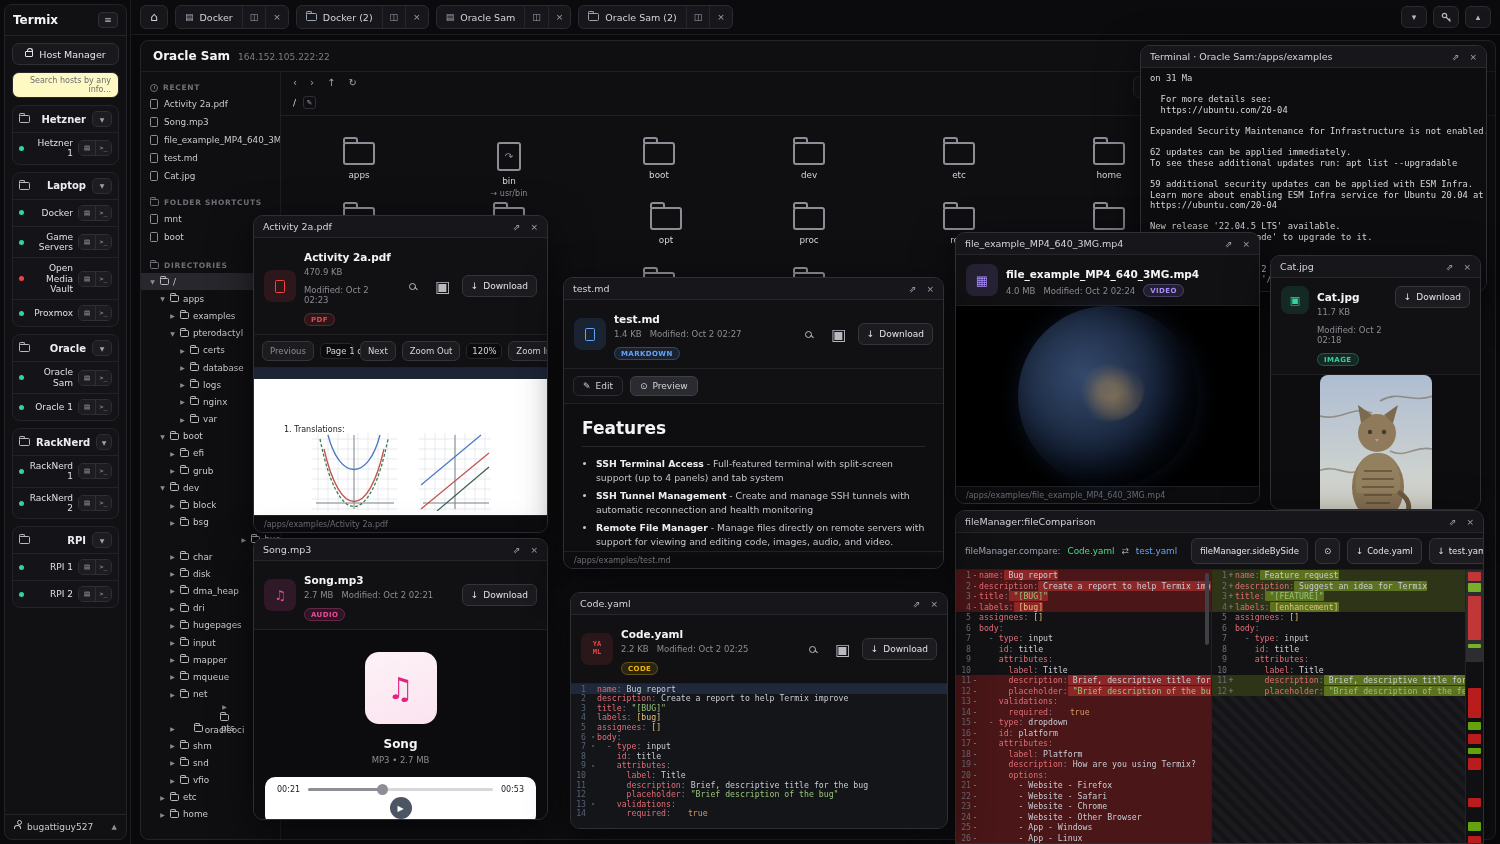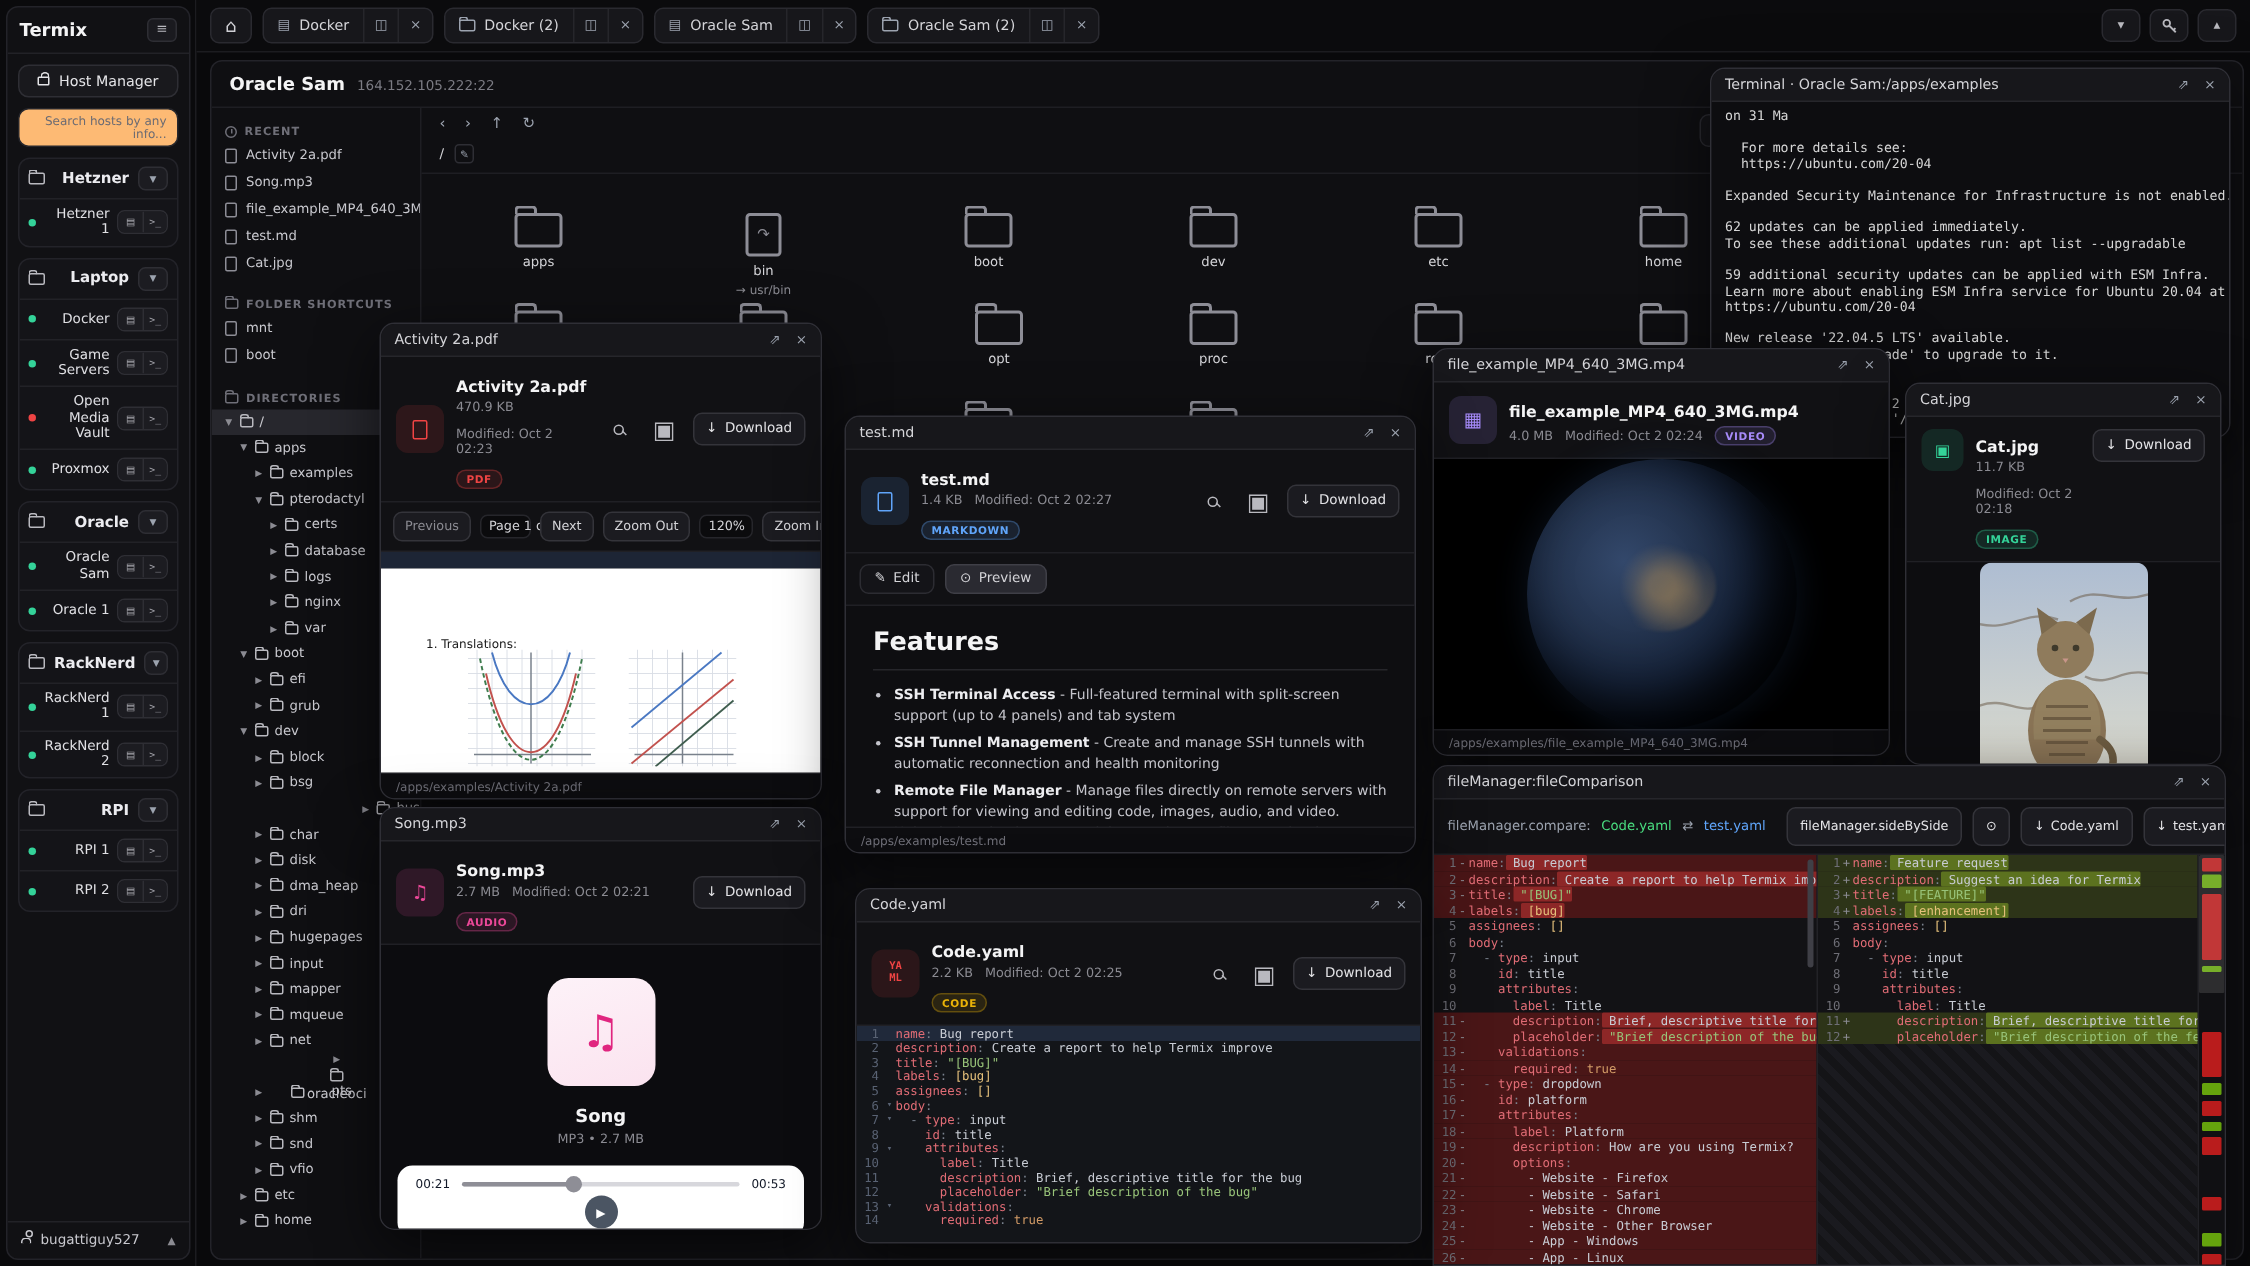--- a/index.html
+++ b/index.html
@@ -33,21 +33,21 @@
   .tb-right{display:flex;gap:6px;}
   .tb-right .sq{width:26px;height:22px;border:1px solid #2a2a30;border-radius:6px;background:#17171b;display:flex;align-items:center;justify-content:center;color:#b9b9bf;font-size:9px;}
 
   
   .sidebar{position:absolute;left:0;top:0;width:131px;height:844px;background:#0a0a0c;border-right:1px solid #1c1c20;}
   .side-inner{position:absolute;left:4px;top:4px;width:123px;height:836px;background:#111114;border:1px solid #232329;border-radius:8px;display:flex;flex-direction:column;overflow:hidden;text-align:right;}
   .side-head{display:flex;align-items:center;justify-content:space-between;padding:7px 8px;border-bottom:1px solid #222227;}
   .side-title{font-size:12px;font-weight:bold;color:#f4f4f5;}
   .menu-btn{width:20px;height:16px;border:1px solid #2e2e34;border-radius:4px;background:#1a1a1f;color:#b9b9bf;font-size:9px;display:flex;align-items:center;justify-content:center;}
   .hm-btn{margin:7px 7px 0;display:flex;align-items:center;justify-content:center;gap:6px;height:22px;background:#19191d;border:1px solid #2e2e34;border-radius:7px;font-size:9.5px;color:#e4e4e7;}
-  .side-search{margin:7px 7px 0;height:20px;background:#fdba74;border:1px solid #26262b;border-radius:7px;display:flex;align-items:center;padding:12px 7px;font-size:8px;color:#6b6b73;}
+  .side-search{margin:7px 7px 0;height:20px;background:#fef9c3;border:1px solid #26262b;border-radius:7px;display:flex;align-items:center;padding:12px 7px;font-size:8px;color:#6b6b73;}
   .groups{flex:1;overflow:hidden;padding:7px;}
   .grp{background:#141418;border:1px solid #232329;border-radius:8px;margin-bottom:7px;overflow:hidden;}
   .grp-h{display:flex;align-items:center;gap:6px;padding:5px 6px;}
   .grp-h .nm{flex:1;font-size:10px;font-weight:bold;color:#ececf0;}
   .grp-h .chev{width:20px;height:16px;border:1px solid #2e2e34;border-radius:5px;background:#1c1c21;color:#9ca3af;font-size:7px;display:flex;align-items:center;justify-content:center;}
   .host{display:flex;align-items:center;gap:5px;padding:5px 6px;border-top:1px solid #222227;}
   .dot{width:5px;height:5px;border-radius:50%;flex:none;}
   .host .nm{flex:1;font-size:9px;color:#e0e0e4;line-height:1.15;}
   .hbtns{display:flex;border:1px solid #2e2e34;border-radius:5px;overflow:hidden;flex:none;}
   .hbtns span{width:16px;height:14px;display:flex;align-items:center;justify-content:center;background:#1c1c21;color:#a6a6ad;font-size:6.5px;}
@@ -124,21 +124,21 @@
   .md-ul{margin:10px 0 0;padding-left:14px;}
   .md-ul li{font-size:9.3px;line-height:1.55;color:#c4c4cb;margin-bottom:3px;}
   .md-ul b{color:#ededf0;}
 
   
   .code-body{flex:1;background:#131519;overflow:hidden;font-size:8.2px;line-height:1;}
   .cl{display:flex;height:9.6px;align-items:center;white-space:pre;}
   .cl.hl1{background:#20293a;}
   .cl .ln{width:18px;text-align:right;color:#596273;flex:none;padding-right:3px;}
   .cl .fd{width:8px;color:#596273;font-size:6px;flex:none;text-align:center;}
-  .tk-k{color:#e06c75;} .tk-d{color:#7a828e;} .tk-t{color:#c8ccd4;} .tk-s{color:#98c379;} .tk-y{color:#e5c07b;} .tk-o{color:#d19a66;}
+  .tk-k{color:#e06c75;} .tk-d{color:#7a828e;} .tk-t{color:#c8ccd4;} .tk-s{color:#98c379;} .tk-y{color:#e5c07b;} .tk-o{color:#d19a66;margin-left:12px;}
 
   
   .vid-body{flex:1;background:#000;display:flex;align-items:center;justify-content:center;}
   .earth{width:180px;height:180px;border-radius:50%;
     background:radial-gradient(circle at 36% 38%, #33486b 0%, #24344f 30%, #16233a 52%, #0a1220 72%, #030508 92%);
     box-shadow:inset -18px -14px 40px rgba(0,0,0,.9), 0 0 24px rgba(40,70,120,.25);position:relative;}
   .earth::after{content:"";position:absolute;left:30%;top:30%;width:40%;height:34%;border-radius:50%;
     background:radial-gradient(circle,rgba(222,170,90,.30) 0 18%,transparent 60%),radial-gradient(circle at 70% 70%,rgba(222,170,90,.22) 0 14%,transparent 55%);filter:blur(1px);}
 
   

